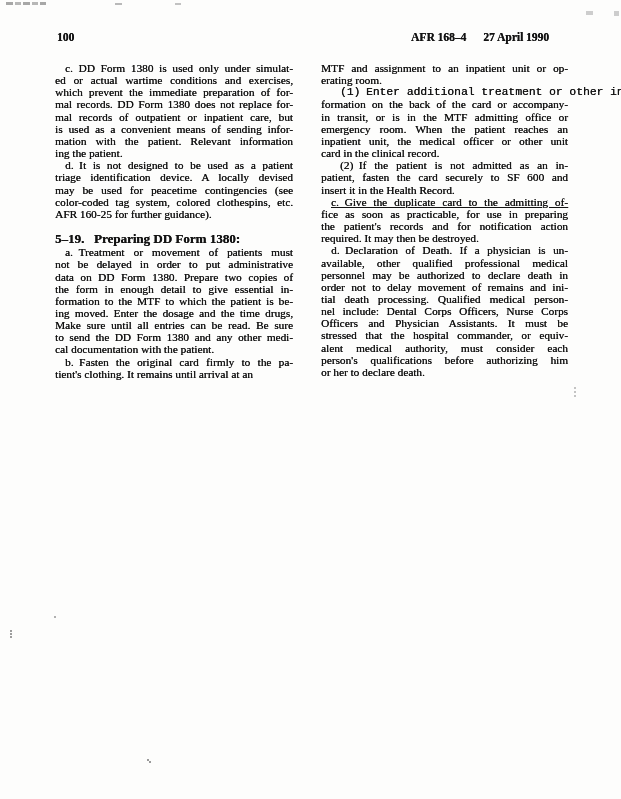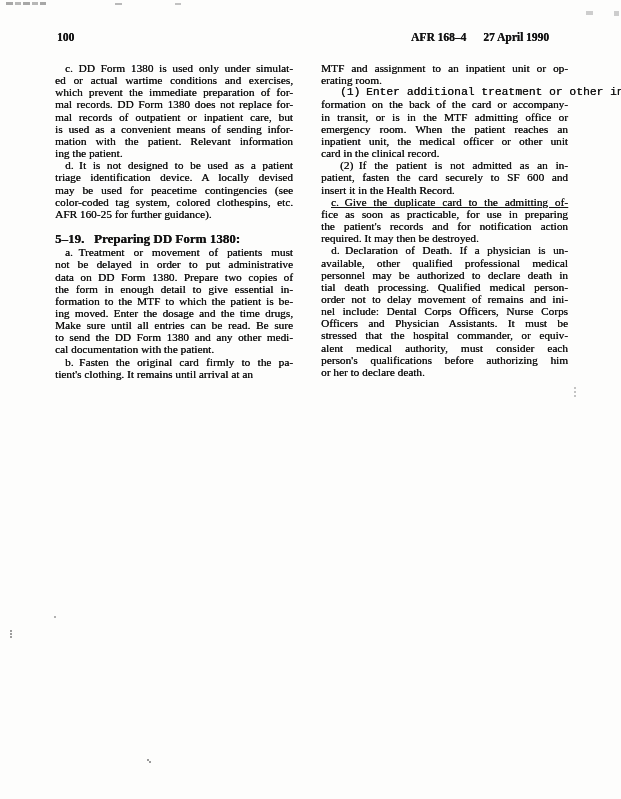--- a/index.html
+++ b/index.html
@@ -132,22 +132,22 @@
         <div class="para">
           <div class="line" style="text-indent: 10px; text-decoration: underline;">c. Give the duplicate card to the admitting of-</div>
           <div class="line">fice as soon as practicable, for use in preparing</div>
           <div class="line">the patient's records and for notification action</div>
           <div class="line last">required. It may then be destroyed.</div>
         </div>
         <div class="para">
           <div class="line" style="text-indent: 10px;">d. Declaration of Death. If a physician is un-</div>
           <div class="line">available, other qualified professional medical</div>
           <div class="line">personnel may be authorized to declare death in</div>
+          <div class="line">order not to delay movement of remains and ini-</div>
           <div class="line">tial death processing. Qualified medical person-</div>
-          <div class="line">order not to delay movement of remains and ini-</div>
           <div class="line">nel include: Dental Corps Officers, Nurse Corps</div>
           <div class="line">Officers and Physician Assistants. It must be</div>
           <div class="line">stressed that the hospital commander, or equiv-</div>
           <div class="line">alent medical authority, must consider each</div>
           <div class="line">person's qualifications before authorizing him</div>
           <div class="line last">or her to declare death.</div>
         </div>
       </section>
   </main>
 

